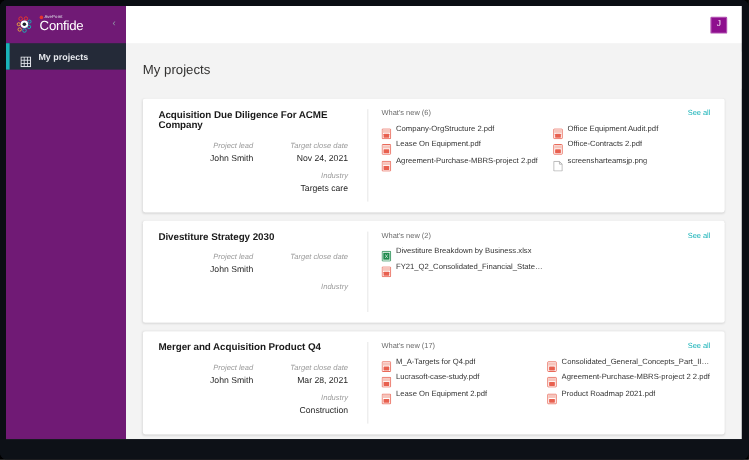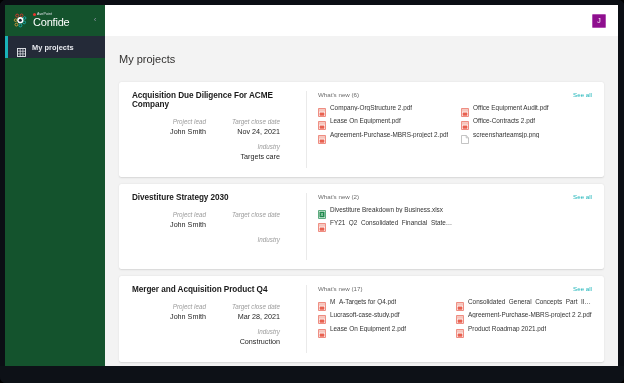--- a/index.html
+++ b/index.html
@@ -36,21 +36,21 @@
     height: 361px;
     display: flex;
     background: #ffffff;
     overflow: hidden;
   }
 
   
   #sidebar {
     width: 100px;
     flex: 0 0 100px;
-    background: #14532d;
+    background: #701a75;
     display: flex;
     flex-direction: column;
     position: relative;
   }
   .brand {
     height: 31px;
     display: flex;
     align-items: center;
     padding: 0 6px 0 8px;
     position: relative;
@@ -177,21 +177,21 @@
     display: flex;
     margin-bottom: 7px;
     padding: 9px 10px 9px 13px;
     box-sizing: border-box;
     min-height: 62px;
   }
   .card-left {
     width: 175px;
     flex: 0 0 175px;
     border-right: 1px solid #eaeaea;
-    padding-right: 26px;
+    padding-right: 16px;
     box-sizing: border-box;
   }
   .card-title {
     font-size: 8.2px;
     font-weight: bold;
     color: #1a1a1a;
     margin-bottom: 9px;
     letter-spacing: -0.05px;
   }
   .meta-row {

